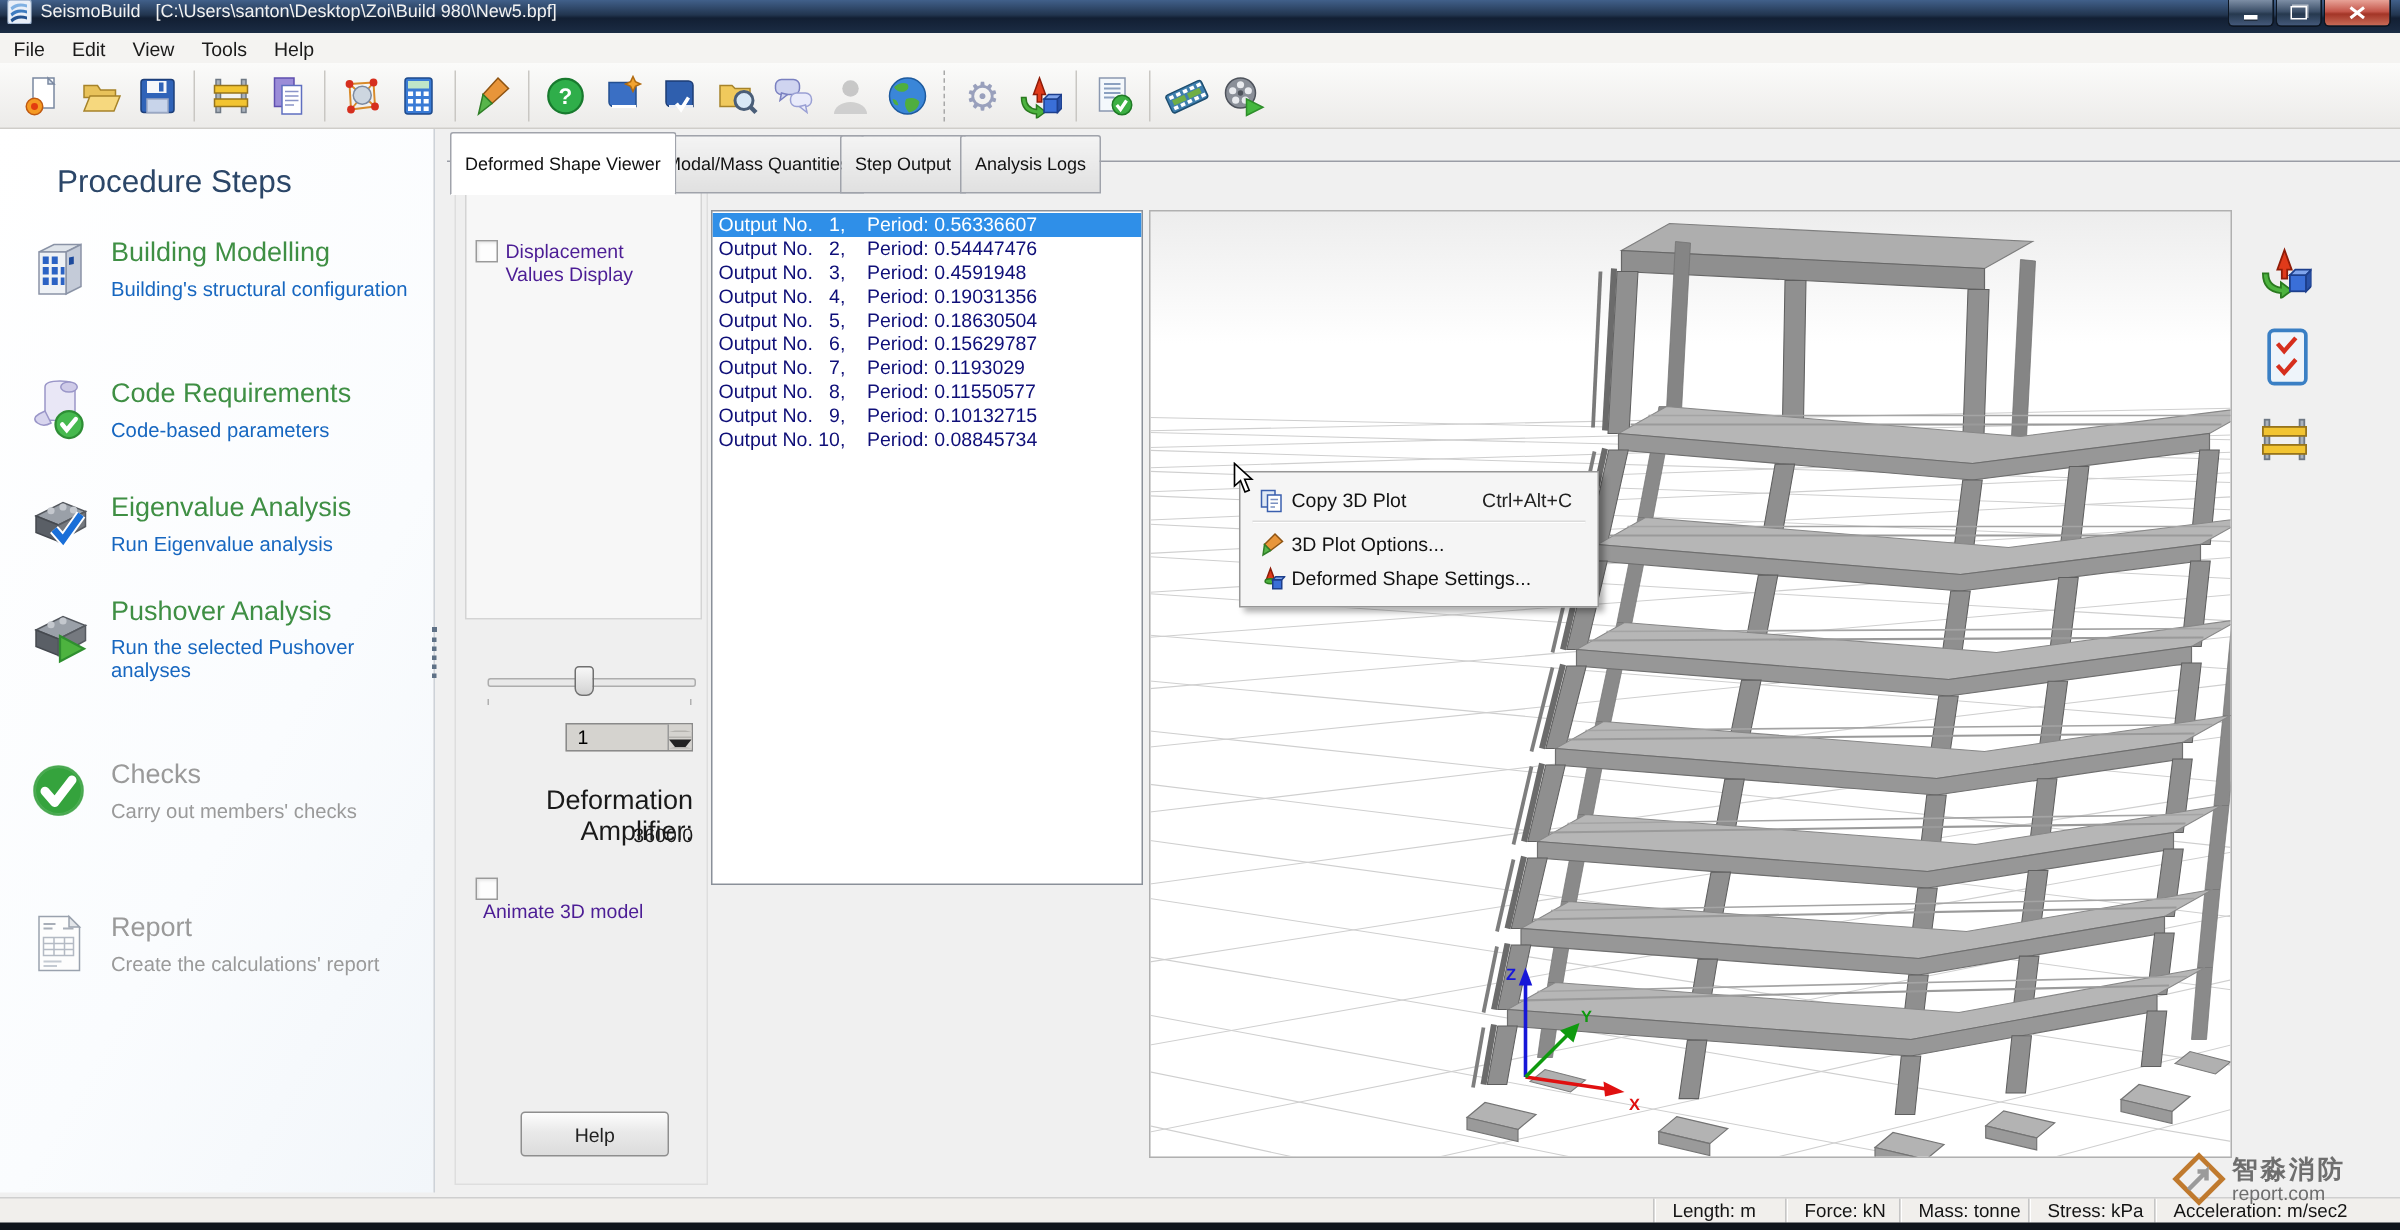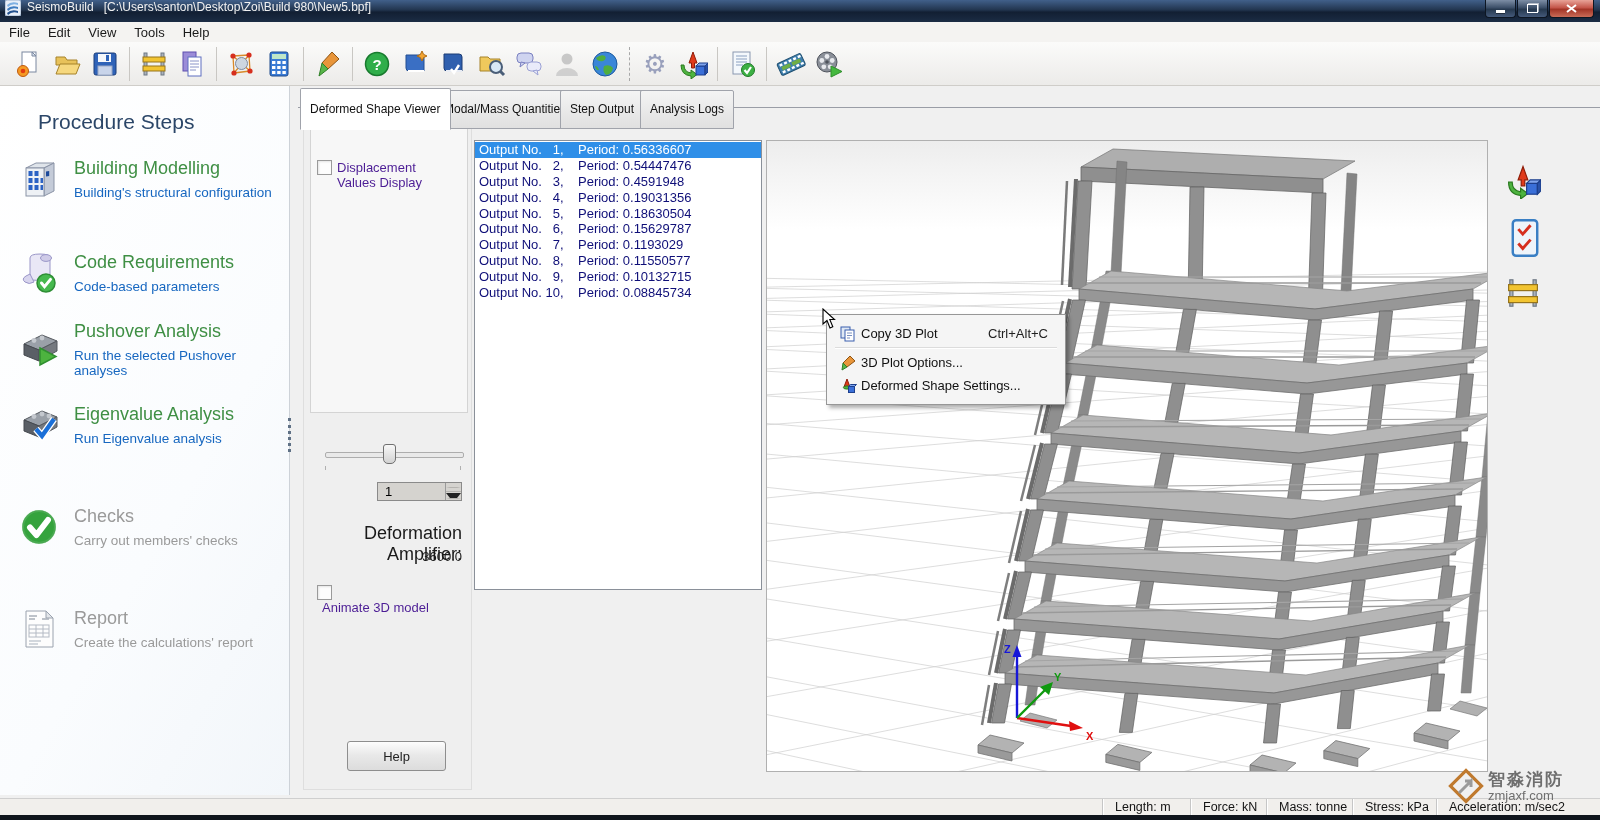--- a/index.html
+++ b/index.html
@@ -369,45 +369,45 @@
   </div>
 
   <div class="step">
     <div class="sico">
       <svg width="46" height="46" viewBox="0 0 46 46">
           <path d="M8 18 L26 9 L41 15 L23 24 Z" fill="#9aa0a8" stroke="#55595f"></path>
           <path d="M8 18 L23 24 L23 35 L8 29 Z" fill="#5a5f66" stroke="#45494f"></path>
           <path d="M23 24 L41 15 L41 25 L23 35 Z" fill="#75797f" stroke="#55595f"></path>
           <circle cx="18" cy="14.5" r="2.4" fill="#c4c8ce"></circle>
           <circle cx="26" cy="12" r="2.4" fill="#c4c8ce"></circle>
-          <path d="M24 22 L40 30.5 L24 39 Z" fill="#4db33f" stroke="#2f8f2f" stroke-width="1.5"></path>
+          <circle cx="33" cy="14" r="2.4" fill="#c4c8ce"></circle>
+          <path d="M20 27 l6 7 12 -17" stroke="#fff" stroke-width="7" fill="none"></path>
+          <path d="M20 27 l6 7 12 -17" stroke="#1a6fd8" stroke-width="4.4" fill="none"></path>
         </svg>
     </div>
     <div class="stxt">
-        <div class="t1">Pushover Analysis</div>
-      <div class="t2">Run the selected Pushover analyses</div>
+        <div class="t1">Eigenvalue Analysis</div>
+      <div class="t2">Run Eigenvalue analysis</div>
       </div>
   </div>
 
   <div class="step">
     <div class="sico">
       <svg width="46" height="46" viewBox="0 0 46 46">
           <path d="M8 18 L26 9 L41 15 L23 24 Z" fill="#9aa0a8" stroke="#55595f"></path>
           <path d="M8 18 L23 24 L23 35 L8 29 Z" fill="#5a5f66" stroke="#45494f"></path>
           <path d="M23 24 L41 15 L41 25 L23 35 Z" fill="#75797f" stroke="#55595f"></path>
           <circle cx="18" cy="14.5" r="2.4" fill="#c4c8ce"></circle>
           <circle cx="26" cy="12" r="2.4" fill="#c4c8ce"></circle>
-          <circle cx="33" cy="14" r="2.4" fill="#c4c8ce"></circle>
-          <path d="M20 27 l6 7 12 -17" stroke="#fff" stroke-width="7" fill="none"></path>
-          <path d="M20 27 l6 7 12 -17" stroke="#1a6fd8" stroke-width="4.4" fill="none"></path>
+          <path d="M24 22 L40 30.5 L24 39 Z" fill="#4db33f" stroke="#2f8f2f" stroke-width="1.5"></path>
         </svg>
     </div>
     <div class="stxt">
-        <div class="t1">Eigenvalue Analysis</div>
-      <div class="t2">Run Eigenvalue analysis</div>
+        <div class="t1">Pushover Analysis</div>
+      <div class="t2">Run the selected Pushover analyses</div>
       </div>
   </div>
 
   <div class="step gap2 disabled">
     <div class="sico">
       <svg width="46" height="46" viewBox="0 0 46 46">
           <circle cx="23" cy="23" r="16" fill="#35a33d" stroke="#247a2c" stroke-width="1.5"></circle>
           <circle cx="23" cy="23" r="16" fill="none" stroke="#6fd476" stroke-width="2" opacity=".5"></circle>
           <path d="M14 23.5 l6.5 7.5 11.5 -15" stroke="#fff" stroke-width="6" fill="none" stroke-linecap="round" stroke-linejoin="round"></path>
         </svg>
@@ -733,15 +733,15 @@
 </div>
 <div class="abs bottomstrip"></div>
 
 <div class="abs watermark">
   <svg width="40" height="40" viewBox="0 0 40 40">
     <rect x="9" y="9" width="22" height="22" fill="none" stroke="#c07a2e" stroke-width="3.2" transform="rotate(45 20 20)"></rect>
     <path d="M13 27 L25 15 L25 21 M25 15 L19 15" stroke="#9a9a9a" stroke-width="3" fill="none"></path>
   </svg>
   <div class="wmtxt">
     <div class="wm1">智淼消防</div>
-    <div class="wm2">zmjaxf.com</div>
+    <div class="wm2">report.com</div>
   </div>
 </div>
 
 </body></html>

